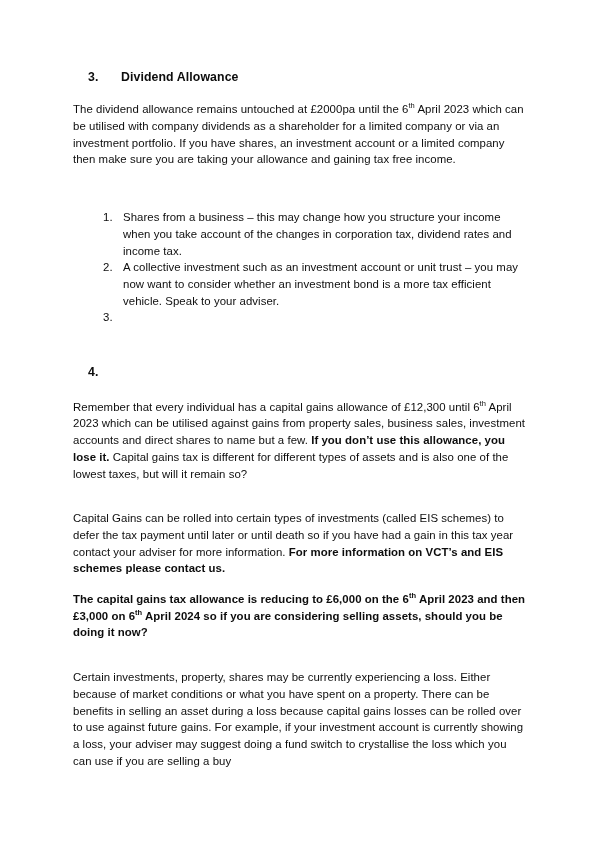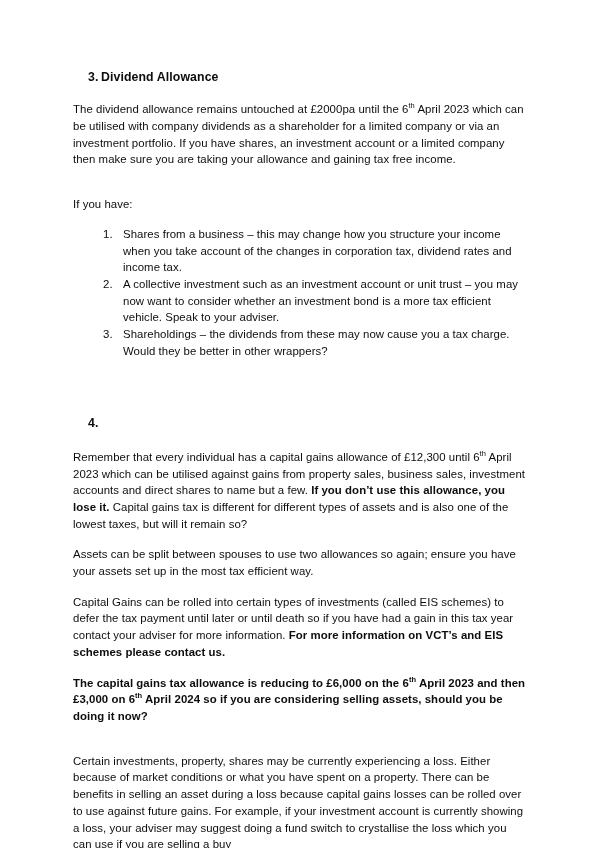--- a/index.html
+++ b/index.html
@@ -37,20 +37,21 @@
   }
   .heading-number {
     display: inline-block;
     width: 28px;
     flex: 0 0 28px;
     padding-left: 15px;
     box-sizing: border-box;
   }
   .heading-text {
     display: inline-block;
+    margin-left: 20px;
   }
   p.para {
     font-size: 11.4px;
     line-height: 1.465;
     margin: 0;
     padding: 0;
     text-align: left;
     letter-spacing: 0.005em;
   }
   .b { font-weight: bold; }
@@ -97,43 +98,41 @@
 
     <div class="sp-16"></div>
 
     <p class="para"><span>The dividend allowance remains untouched at £2000pa until the 6</span><sup>th</sup><span> April 2023 which can be utilised with company dividends as a shareholder for a limited company or via an investment portfolio. If you have shares, an investment account or a limited company then make sure you are taking your allowance and gaining tax free income.</span></p>
 
     <div class="sp-14"></div>
 
 
     <div class="sp-14"></div>
 
-    <p class="para">If you have:</p>
 
     <div class="sp-13"></div>
 
     <ol class="numbered-list">
       <li><span class="li-marker">1.</span><span>Shares from a business – this may change how you structure your income when you take account of the changes in corporation tax, dividend rates and income tax.</span></li>
       <li><span class="li-marker">2.</span><span>A collective investment such as an investment account or unit trust – you may now want to consider whether an investment bond is a more tax efficient vehicle. Speak to your adviser.</span></li>
-      <li><span class="li-marker">3.</span><span>Shareholdings – the dividends from these may now cause you a tax charge. Would they be better in other wrappers?</span></li>
+      <li><span class="li-marker">3.</span></li>
     </ol>
 
     <div class="sp-55"></div>
 
     <h2 class="section-heading">
       <span class="heading-number">4.</span>
     </h2>
 
     <div class="sp-18"></div>
 
     <p class="para"><span>Remember that every individual has a capital gains allowance of £12,300 until 6</span><sup>th</sup><span> April 2023 which can be utilised against gains from property sales, business sales, investment accounts and direct shares to name but a few. </span><span class="b">If you don’t use this allowance, you lose it.</span><span> Capital gains tax is different for different types of assets and is also one of the lowest taxes, but will it remain so?</span></p>
 
     <div class="sp-14"></div>
 
-    <p class="para">Assets can be split between spouses to use two allowances so again; ensure you have your assets set up in the most tax efficient way.</p>
 
     <div class="sp-14"></div>
 
     <p class="para"><span>Capital Gains can be rolled into certain types of investments (called EIS schemes) to defer the tax payment until later or until death so if you have had a gain in this tax year contact your adviser for more information. </span><span class="b">For more information on VCT’s and EIS schemes please contact us.</span></p>
 
     <div class="sp-14"></div>
 
     <p class="para b"><span>The capital gains tax allowance is reducing to £6,000 on the 6</span><sup>th</sup><span> April 2023 and then £3,000 on 6</span><sup>th</sup><span> April 2024 so if you are considering selling assets, should you be doing it now?</span></p>
 
     <div class="sp-14"></div>

